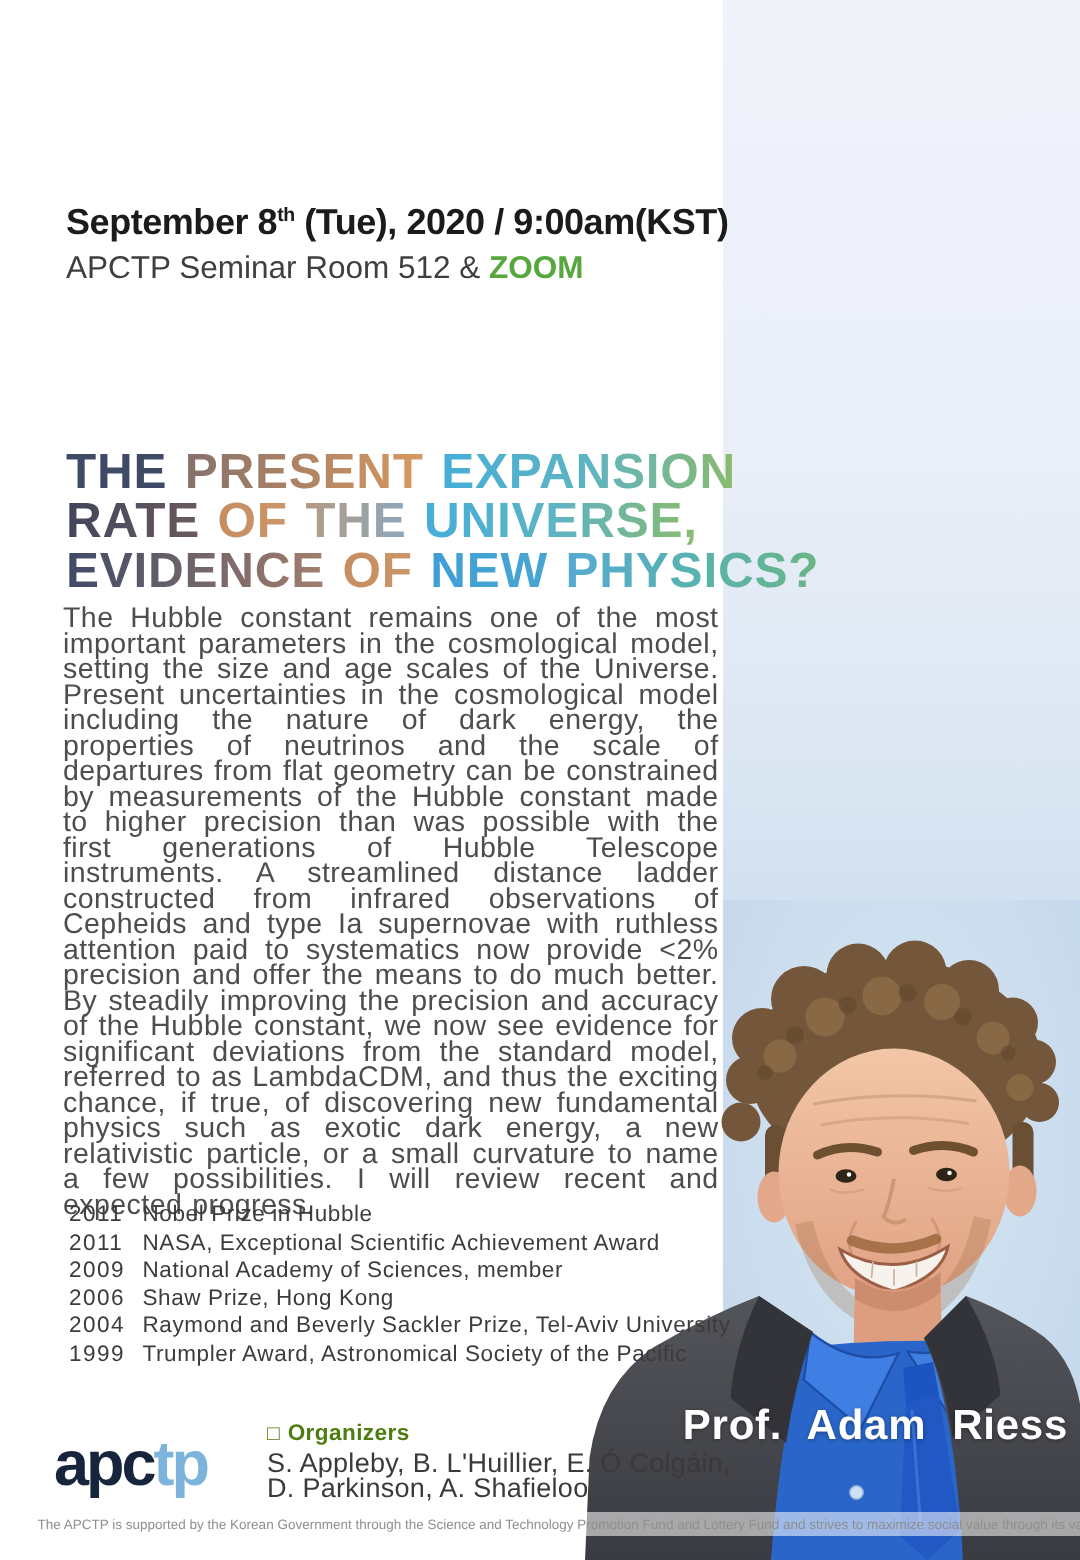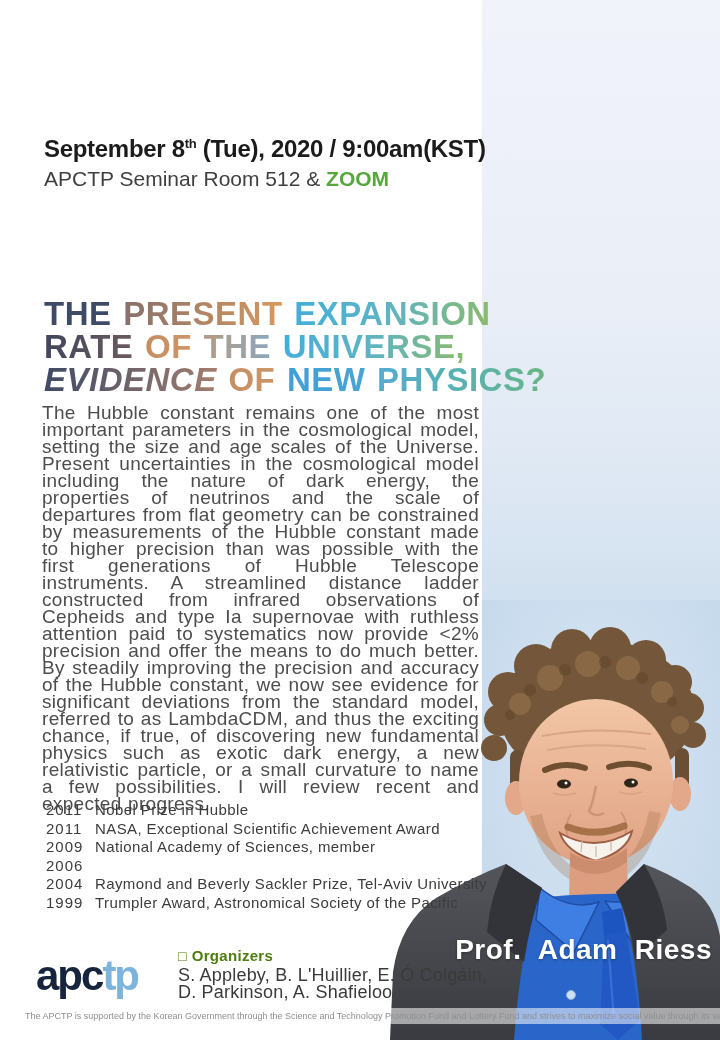--- a/index.html
+++ b/index.html
@@ -29,21 +29,21 @@
 
   
   .bigheading{position:absolute;left:44px;top:297px;z-index:2;font-weight:bold;font-size:33px;line-height:33px;letter-spacing:.5px;white-space:nowrap;}
   .hw{-webkit-background-clip:text;background-clip:text;color:transparent;margin-right:2px;}
   .g-navy  {background-image:linear-gradient(90deg,#3e4a66,#3e4a66);}
   .g-brownor{background-image:linear-gradient(90deg,#86706b,#d9995e);}
   .g-cyangr{background-image:linear-gradient(90deg,#45aed8,#5fb4c2,#8abb6b);}
   .g-plum  {background-image:linear-gradient(90deg,#41455c,#6b5a5e);margin-top:43px;}
   .g-orange{background-image:linear-gradient(90deg,#c68d60,#cc9668);}
   .g-tanblu{background-image:linear-gradient(90deg,#b59b82,#8aa7bd);}
-  .g-navybr{background-image:linear-gradient(90deg,#3f4a67,#a37e6d);font-style:italic;}
+  .g-navybr{background-image:linear-gradient(90deg,#3f4a67,#a37e6d);}
   .g-blue  {background-image:linear-gradient(90deg,#3f9ed6,#49a5d2);}
   .g-teal  {background-image:linear-gradient(90deg,#55abd0,#58b2b0,#6ab585);}
 
   .abstract{
     position:absolute;left:42px;top:404px;width:437px;z-index:2;
     font-size:19px;line-height:17px;letter-spacing:.3px;word-spacing:1px;
     color:#4d4d4d;text-align:justify;
   }
 
   .awards{position:absolute;left:46px;top:801px;z-index:2;font-size:15px;color:#3c3c3c;letter-spacing:.4px;line-height:18.5px;}
@@ -211,20 +211,21 @@
     <div class="award-row">
       <span class="award-year">2011</span>
       <span class="award-title">NASA, Exceptional Scientific Achievement Award</span>
     </div>
     <div class="award-row">
       <span class="award-year">2009</span>
       <span class="award-title">National Academy of Sciences, member</span>
     </div>
     <div class="award-row">
       <span class="award-year">2006</span>
+      <span class="award-title">Shaw Prize, Hong Kong</span>
     </div>
     <div class="award-row">
       <span class="award-year">2004</span>
       <span class="award-title">Raymond and Beverly Sackler Prize, Tel-Aviv University</span>
     </div>
     <div class="award-row">
       <span class="award-year">1999</span>
       <span class="award-title">Trumpler Award, Astronomical Society of the Pacific</span>
     </div>
   </div>

